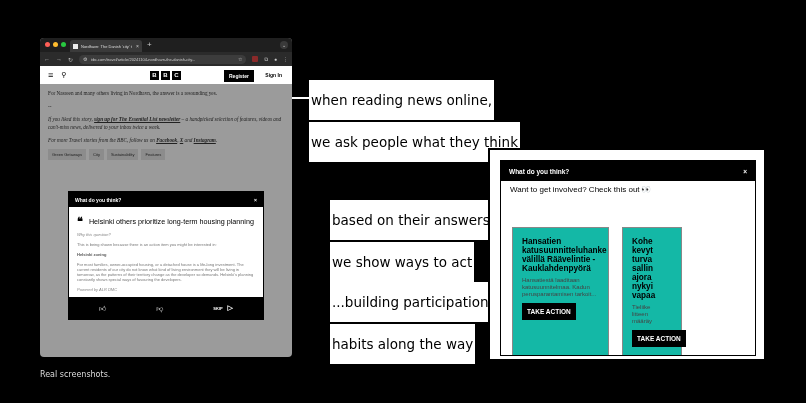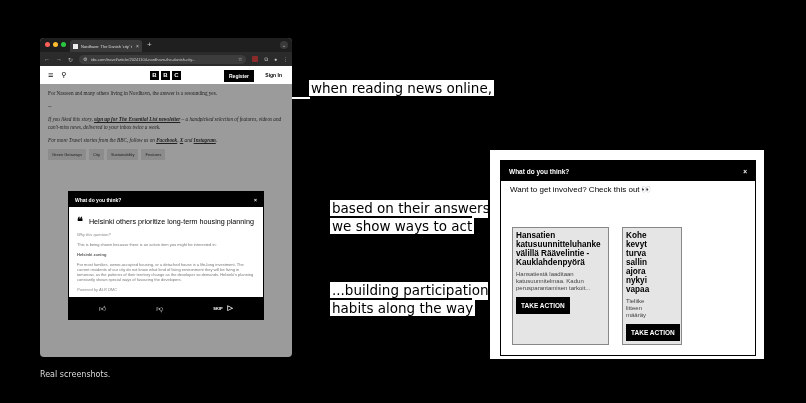--- a/index.html
+++ b/index.html
@@ -48,34 +48,34 @@
   .q-text { font-size: 7.2px; line-height: 9px; }
   .why { font-size: 4px; color: #888; font-style: italic; margin-top: 6px; }
   .small { font-size: 4px; color: #777; margin-top: 5px; line-height: 5px; }
   .small b { color: #555; }
   .powered { font-size: 4px; color: #888; font-style: italic; margin-top: 5px; }
   .pop-foot { background: #000; height: 22px; display: flex; align-items: center; justify-content: space-between; padding: 0 30px; color: #fff; font-size: 7px; }
   .skip { display: flex; align-items: center; gap: 5px; font-size: 4px; font-weight: bold; }
 
   
   .callout { position: absolute; font-family: "DejaVu Sans", sans-serif; font-size: 13.5px; }
-  .callout span { display: inline-block; background: #fff; color: #000; padding: 0 2px; line-height: 16px; margin-bottom: 2px; white-space: nowrap; }
+  .callout span { display: inline-block; background: #fff; color: #000; padding: 12px 2px; line-height: 16px; margin-bottom: 2px; white-space: nowrap; }
   .c1 { left: 309px; top: 80px; }
   .c2 { left: 330px; top: 200px; text-align: right; width: 142px; }
   .c3 { left: 330px; top: 282px; text-align: right; width: 142px; }
   .line { position: absolute; background: #fff; height: 2px; }
 
   
   .rpanel { position: absolute; left: 488px; top: 148px; width: 278px; height: 213px; background: #fff; border: 2px solid #000; }
   .card-wrap { position: absolute; left: 10px; top: 10px; width: 256px; height: 196px; border: 1px solid #000; overflow: hidden; }
   .rp-head { background: #000; color: #fff; height: 20px; font-size: 6.5px; font-weight: bold; display: flex; align-items: center; justify-content: space-between; padding: 0 8px; }
   .rp-title { font-size: 11px; font-weight: bold; margin: 8px 0 0 9px; }
   .rp-sub { font-size: 8px; margin: 4px 0 4px 9px; }
   .cards { position: absolute; left: 11px; top: 66px; display: flex; gap: 13px; }
-  .card { border: 1px solid #888; width: 97px; padding: 3px; background: #e5e5e5; }
+  .card { border: 1px solid #888; width: 97px; padding: 9px; background: #14b8a6; }
   .card-title { font-size: 8.2px; font-weight: bold; line-height: 9px; }
   .card-desc { font-size: 6px; color: #444; line-height: 7px; margin-top: 4px; }
   .take { display: inline-block; background: #000; color: #fff; font-size: 6.5px; font-weight: bold; padding: 5px 5px; margin-top: 5px; }
 
   .footnote { position: absolute; left: 40px; top: 370px; color: #ddd; font-family: "DejaVu Sans", sans-serif; font-size: 8px; }
 </style>
 </head>
 <body>
 
 <div class="browser">
@@ -156,20 +156,21 @@
     </div>
   </div>
 </div>
 
 <div class="line" style="left:292px; top:97px; width:18px;"></div>
 <div class="line" style="left:472px; top:216px; width:16px;"></div>
 <div class="line" style="left:472px; top:298px; width:16px;"></div>
 
 <div class="callout c1">
   <span>when reading news online,</span><br>
+  <span>we ask people what they think</span>
 </div>
 <div class="callout c2">
   <span>based on their answers,</span><br>
   <span>we show ways to act</span>
 </div>
 <div class="callout c3">
   <span>...building participation</span><br>
   <span>habits along the way</span>
 </div>
 

